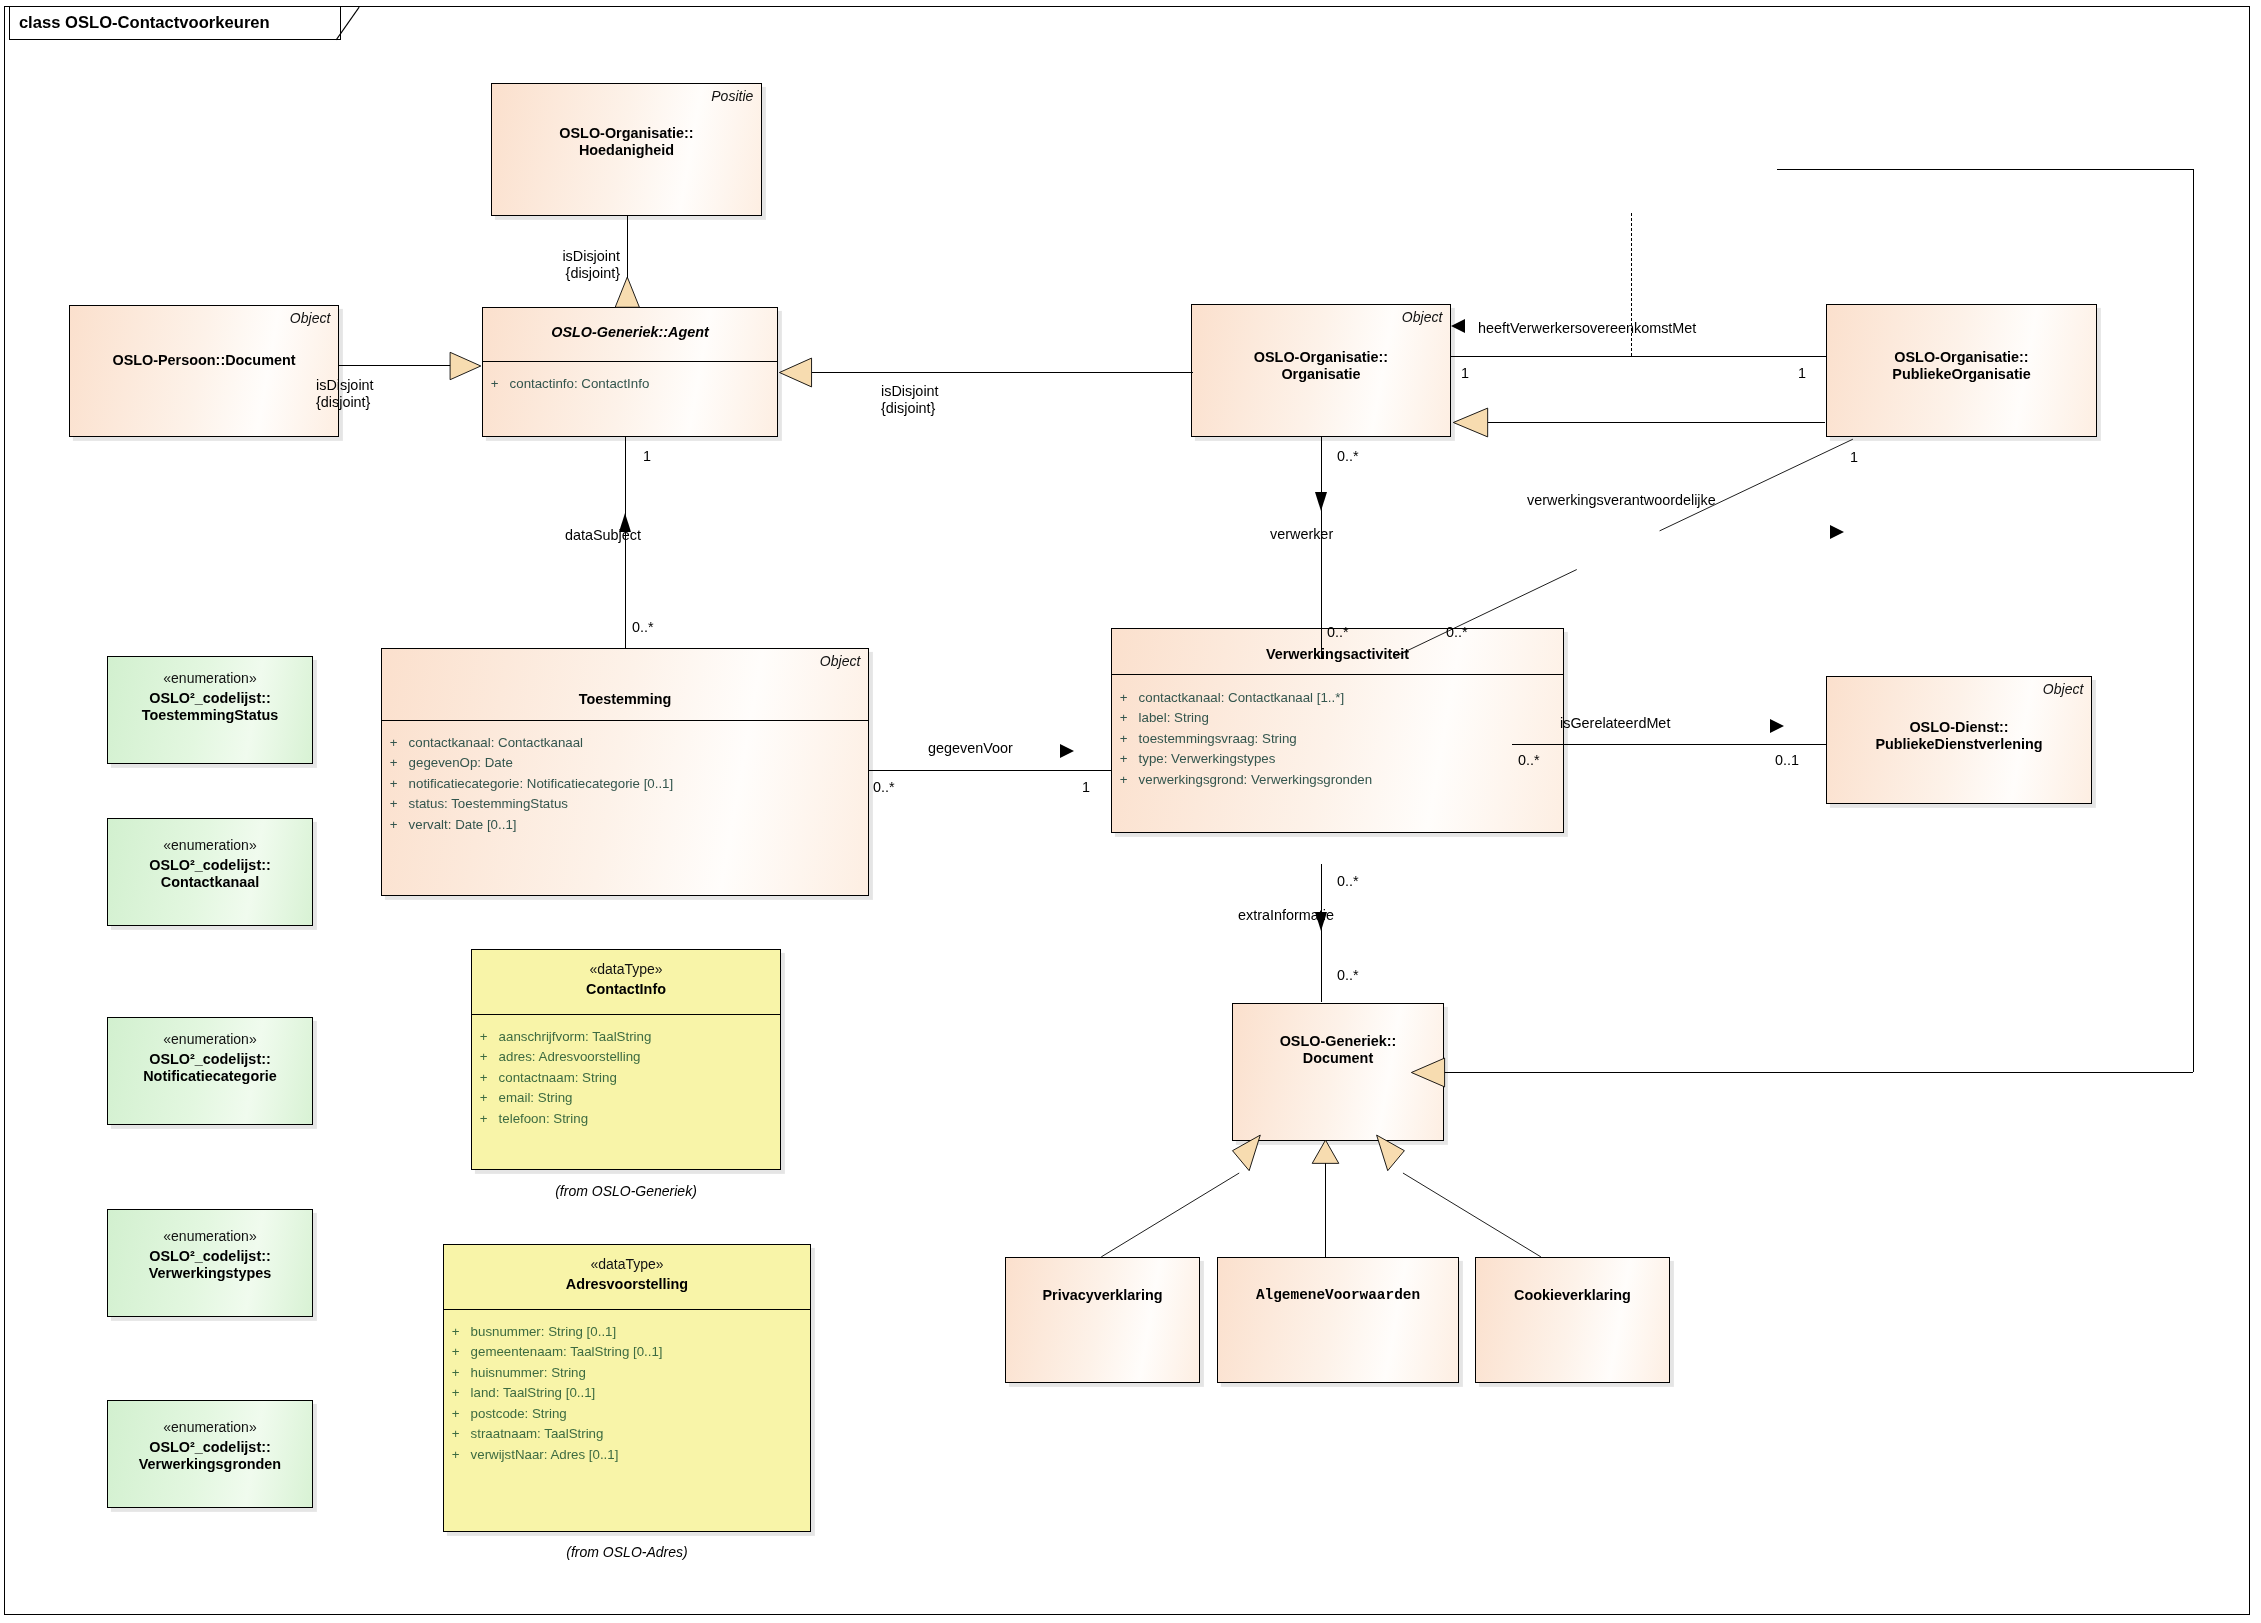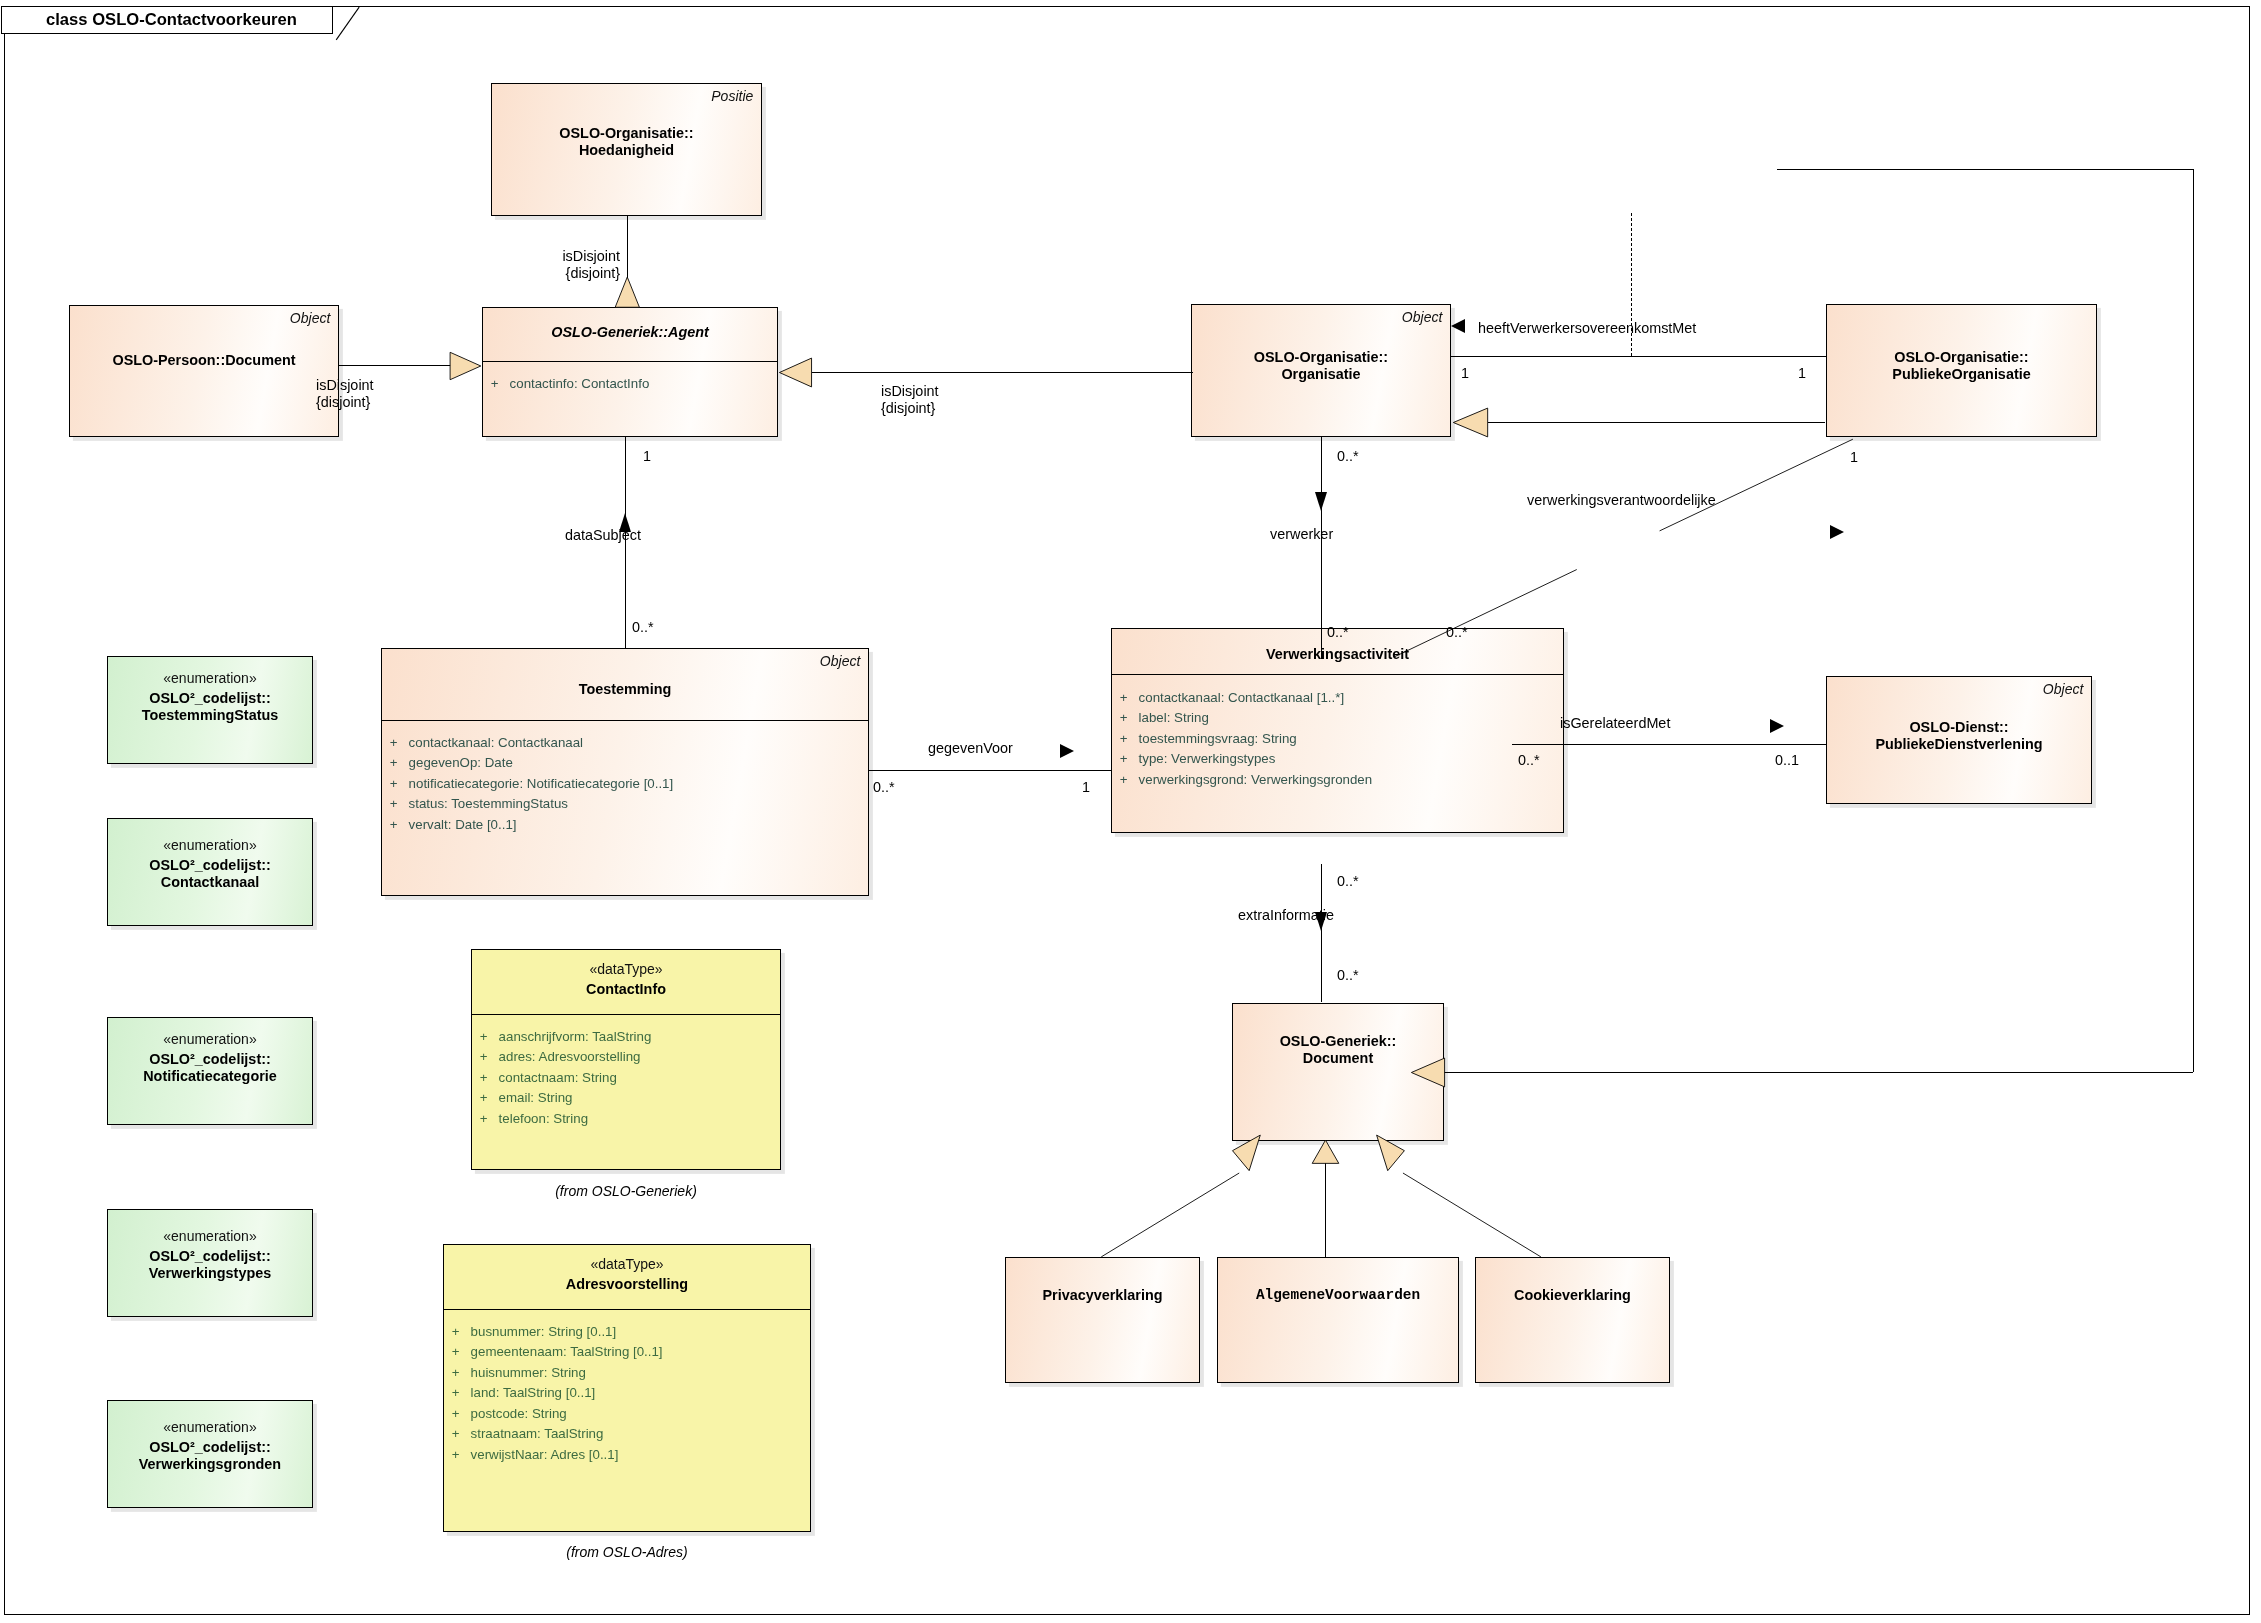--- a/index.html
+++ b/index.html
@@ -54,21 +54,21 @@
   .lbl{position:absolute;font-size:14.4px;color:#000;white-space:nowrap;line-height:1.15;}
   .lbl.c{text-align:center;}
   .mult{position:absolute;font-size:14.4px;color:#000;white-space:nowrap;}
 </style>
 </head>
 <body>
 
 <div id="canvas">
 
   <div class="frame" style="left:4.4px;top:5.5px;width:2246px;height:1609px;"></div>
-  <div class="title-tab" style="left:1px;top:5.5px;width:332px;height:28px;border-bottom:1.1px solid #000;justify-content:center;">
+  <div class="title-tab" style="left:9px;top:5.5px;width:332px;height:34px;border-bottom:1.1px solid #000;">
     <span class="txt">class OSLO-Contactvoorkeuren</span>
   </div>
   <svg class="tab-corner" style="left:326px;top:5.5px;width:39px;height:35px;" viewBox="0 0 70 64" width="39" height="35">
     <line x1="18" y1="62" x2="60" y2="2" stroke="#000" stroke-width="2"></line>
   </svg>
 
   <div class="node cls" style="left:491px;top:83px;width:271px;height:133px;">
     <div class="stereo">Positie</div>
     <div class="hdr" style="top:41px;">
       <span class="ln">OSLO-Organisatie::</span>
@@ -107,21 +107,21 @@
 
   <div class="node cls" style="left:1826px;top:304px;width:271px;height:133px;">
     <div class="hdr" style="top:44px;">
       <span class="ln">OSLO-Organisatie::</span>
       <span class="ln">PubliekeOrganisatie</span>
     </div>
   </div>
 
   <div class="node cls" style="left:381px;top:648px;width:488px;height:248px;">
     <div class="stereo">Object</div>
-    <div class="hdr" style="top:32px;">
+    <div class="hdr" style="top:42px;">
       <span class="ln">Toestemming</span>
     </div>
     <div class="sep" style="top:71px;"></div>
     <div class="attrs" style="top:87px;">
       <div class="attr">
         <span class="vis">+</span>
         <span class="txt">contactkanaal: Contactkanaal</span>
         </div>
       <div class="attr">
         <span class="vis">+</span>

